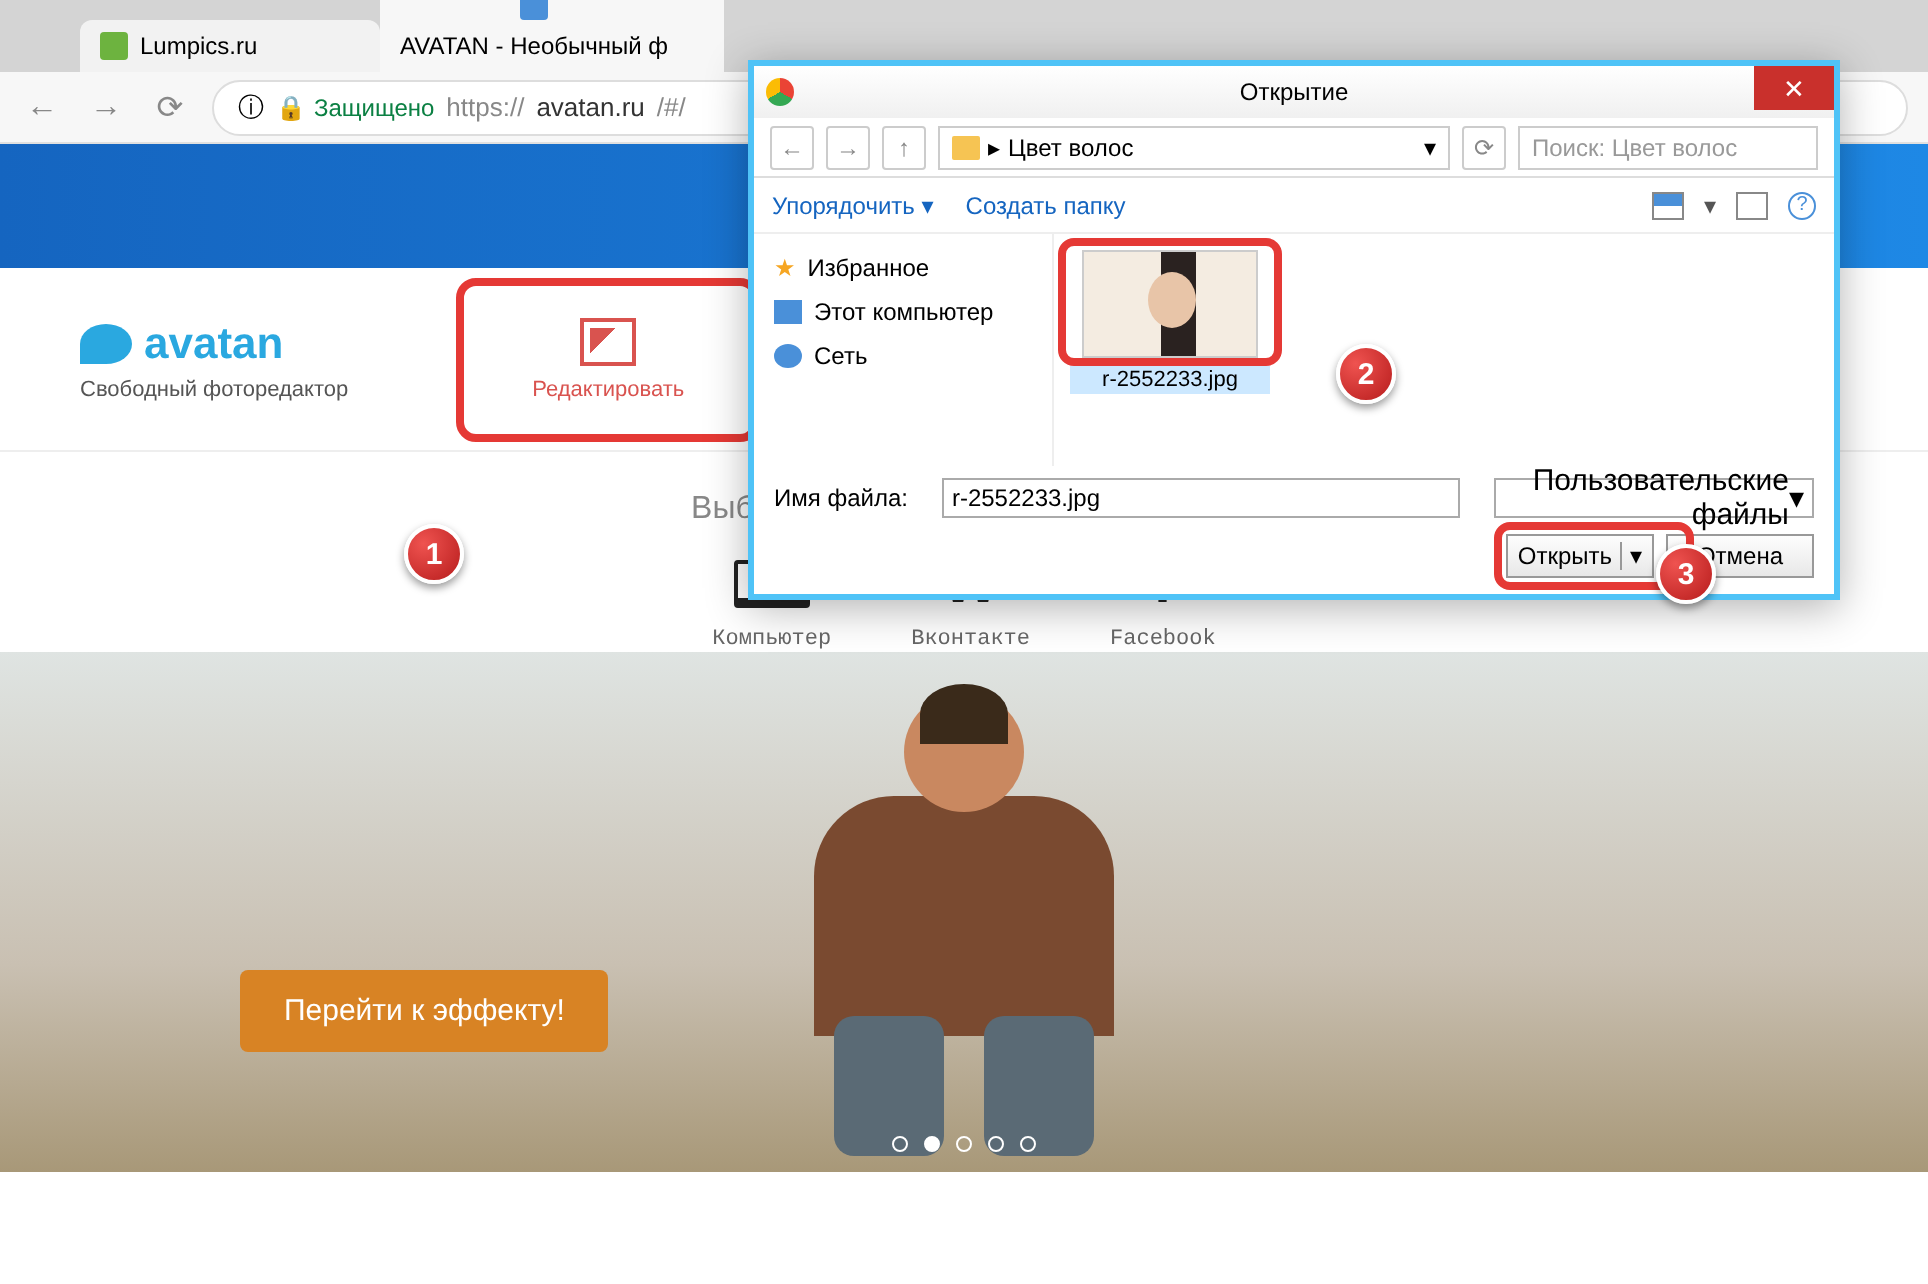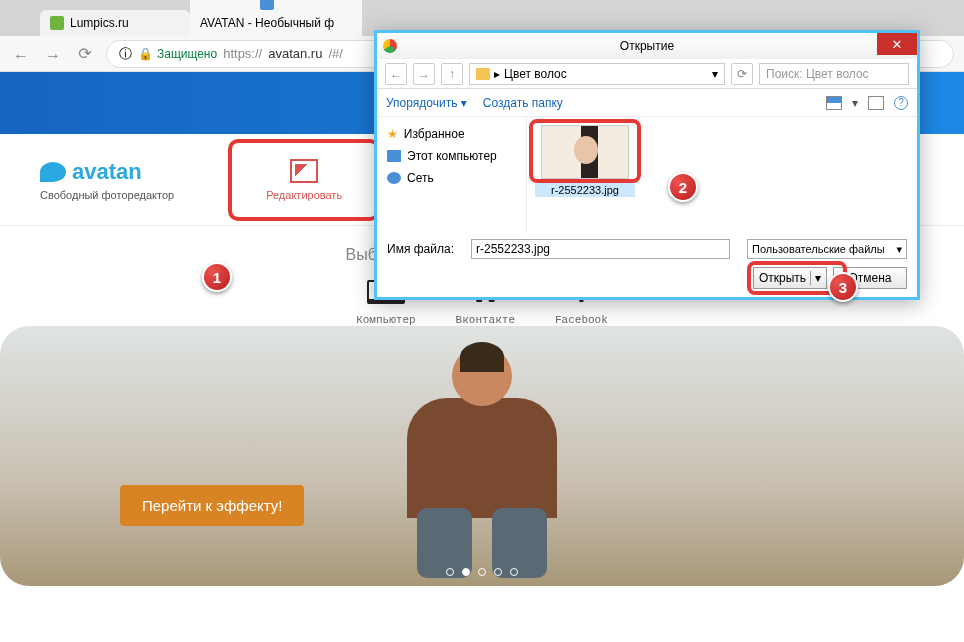--- a/index.html
+++ b/index.html
@@ -33,21 +33,21 @@
 .edit-icon::before { content: ""; position: absolute; inset: 3px; background: linear-gradient(135deg, #d9534f 40%, transparent 40%); }
 .edit-label { font-size: 11px; color: #d9534f; }
 
 .select-title { text-align: center; padding: 20px 0 12px; font-size: 16px; color: #888; }
 .upload-row { display: flex; justify-content: center; gap: 40px; }
 .upload-opt { display: flex; flex-direction: column; align-items: center; gap: 6px; }
 .upload-icon { width: 42px; height: 32px; color: #222; display: flex; align-items: center; justify-content: center; font-size: 30px; font-weight: bold; }
 .laptop { width: 38px; height: 24px; border: 2px solid #222; border-bottom-width: 5px; border-radius: 2px; }
 .upload-label { font-size: 11px; color: #666; font-family: Liberation Mono, monospace; }
 
-.hero { position: relative; height: 260px; background: linear-gradient(180deg, #dfe4e2 0%, #c9c0b2 60%, #a89878 100%); overflow: hidden; display: flex; align-items: center; justify-content: center; border-radius: 29px; }
+.hero { position: relative; height: 260px; background: linear-gradient(180deg, #dfe4e2 0%, #c9c0b2 60%, #a89878 100%); overflow: hidden; display: flex; align-items: center; justify-content: center; }
 .person { position: absolute; bottom: 0; left: 50%; transform: translateX(-50%); width: 260px; height: 240px; }
 .head { width: 60px; height: 60px; background: #c98860; border-radius: 50%; margin: 0 auto; position: relative; }
 .hair { position: absolute; top: -4px; left: 8px; width: 44px; height: 30px; background: #3a2a1a; border-radius: 50% 50% 0 0; }
 .torso { width: 150px; height: 120px; background: #7a4a30; border-radius: 40px 40px 0 0; margin: -8px auto 0; }
 .legs { width: 180px; height: 70px; display: flex; justify-content: center; gap: 20px; margin: -10px auto 0; }
 .leg { width: 55px; height: 70px; background: #5a6a75; border-radius: 10px; }
 .cta { position: absolute; left: 120px; bottom: 60px; background: #d88324; color: #fff; padding: 12px 22px; border-radius: 4px; font-size: 15px; }
 .dots { position: absolute; bottom: 10px; left: 50%; transform: translateX(-50%); display: flex; gap: 8px; }
 .dot { width: 8px; height: 8px; border: 1px solid #fff; border-radius: 50%; }
 .dot.active { background: #fff; }
@@ -76,21 +76,21 @@
 .dlg-files { flex: 1; padding: 8px; position: relative; }
 .file-thumb { width: 100px; text-align: center; position: relative; }
 .file-highlight { position: absolute; inset: -6px -6px 14px -6px; border: 4px solid #e53935; border-radius: 8px; }
 .thumb-img { width: 88px; height: 54px; background: linear-gradient(90deg, #f4ece1 45%, #2a2220 45% 65%, #f4ece1 65%); border: 1px solid #ccc; margin: 0 auto; position: relative; }
 .thumb-face { position: absolute; left: 32px; top: 10px; width: 24px; height: 28px; background: #e8c5a8; border-radius: 50%; }
 .thumb-name { font-size: 11px; margin-top: 4px; background: #cce8ff; padding: 1px 2px; }
 .dlg-bottom { padding: 6px 10px; font-size: 12px; }
 .filename-row { display: flex; align-items: center; gap: 17px; margin-bottom: 8px; }
 .filename-row label { font-size: 12px; }
 .filename-input { flex: 1; border: 1px solid #aaa; height: 20px; padding: 0 4px; font-size: 12px; }
-.filetype { width: 160px; border: 1px solid #aaa; height: 20px; padding: 0 4px; font-size: 11px; display: flex; align-items: center; justify-content: space-between; text-align: right; }
+.filetype { width: 160px; border: 1px solid #aaa; height: 20px; padding: 0 4px; font-size: 15px; display: flex; align-items: center; justify-content: space-between; text-align: right; }
 .btn-row { display: flex; justify-content: flex-end; gap: 6px; position: relative; }
 .dlg-btn { width: 74px; height: 22px; border: 1px solid #999; background: linear-gradient(#fdfdfd, #e8e8e8); font-size: 12px; display: flex; align-items: center; justify-content: center; }
 .open-highlight { position: absolute; left: -6px; top: -6px; width: 100px; height: 34px; border: 4px solid #e53935; border-radius: 8px; }
 .open-wrap { position: relative; }
 
 
 .badge { position: absolute; width: 30px; height: 30px; background: radial-gradient(circle at 30% 30%, #ef5350, #b71c1c); border: 2px solid #fff; border-radius: 50%; color: #fff; font-weight: bold; display: flex; align-items: center; justify-content: center; font-size: 15px; box-shadow: 0 2px 4px rgba(0,0,0,0.4); z-index: 100; }
 </style>
 </head>
 <body>

